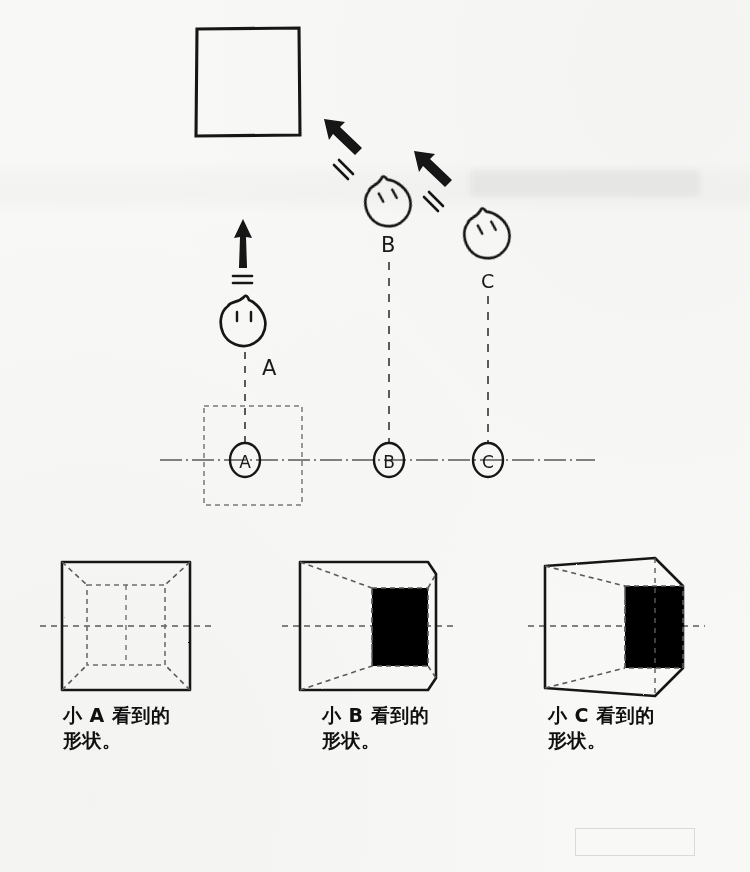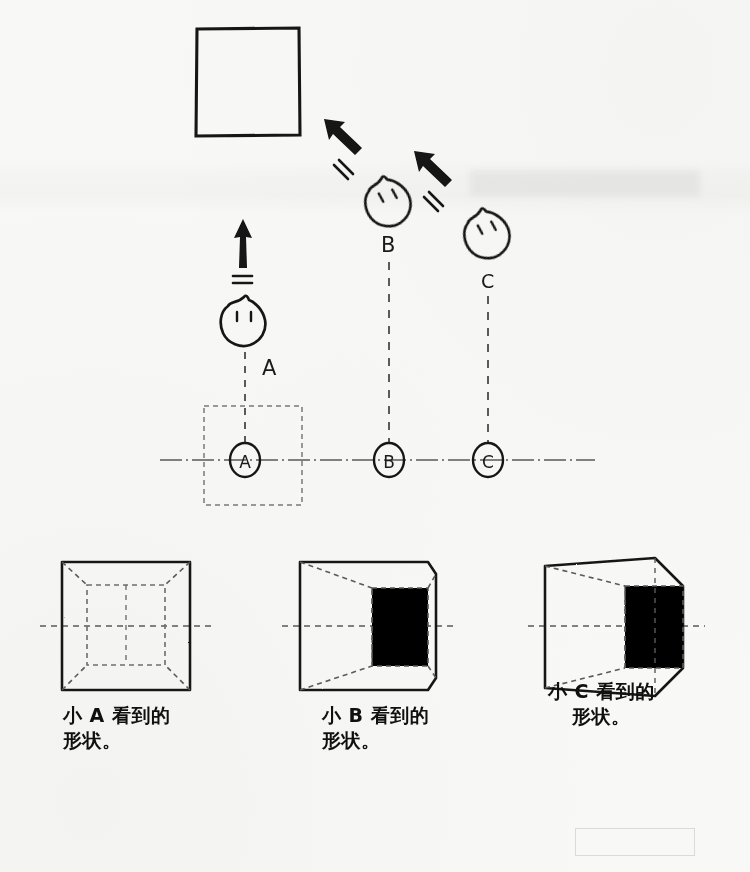--- a/index.html
+++ b/index.html
@@ -228,15 +228,15 @@
 
       <path class="thin" stroke-width="1.4" stroke-dasharray="5 5" d="M625,586 L625,668"></path>
       <path class="thin" stroke-width="1.4" stroke-dasharray="5 5" d="M655,558 L655,696"></path>
     </g>
   </svg>
 
   <div class="caption" style="left:63px; top:703px;">小 A 看到的
 形状。</div>
   <div class="caption" style="left:305px; top:703px;margin-left:17px;">小 B 看到的
 形状。</div>
-  <div class="caption" style="left:548px; top:679px;text-align:center;">小 C 看到的
+  <div class="caption" style="left:548px; top:703px;">小 C 看到的
 形状。</div>
 </div>
 
 </body></html>

